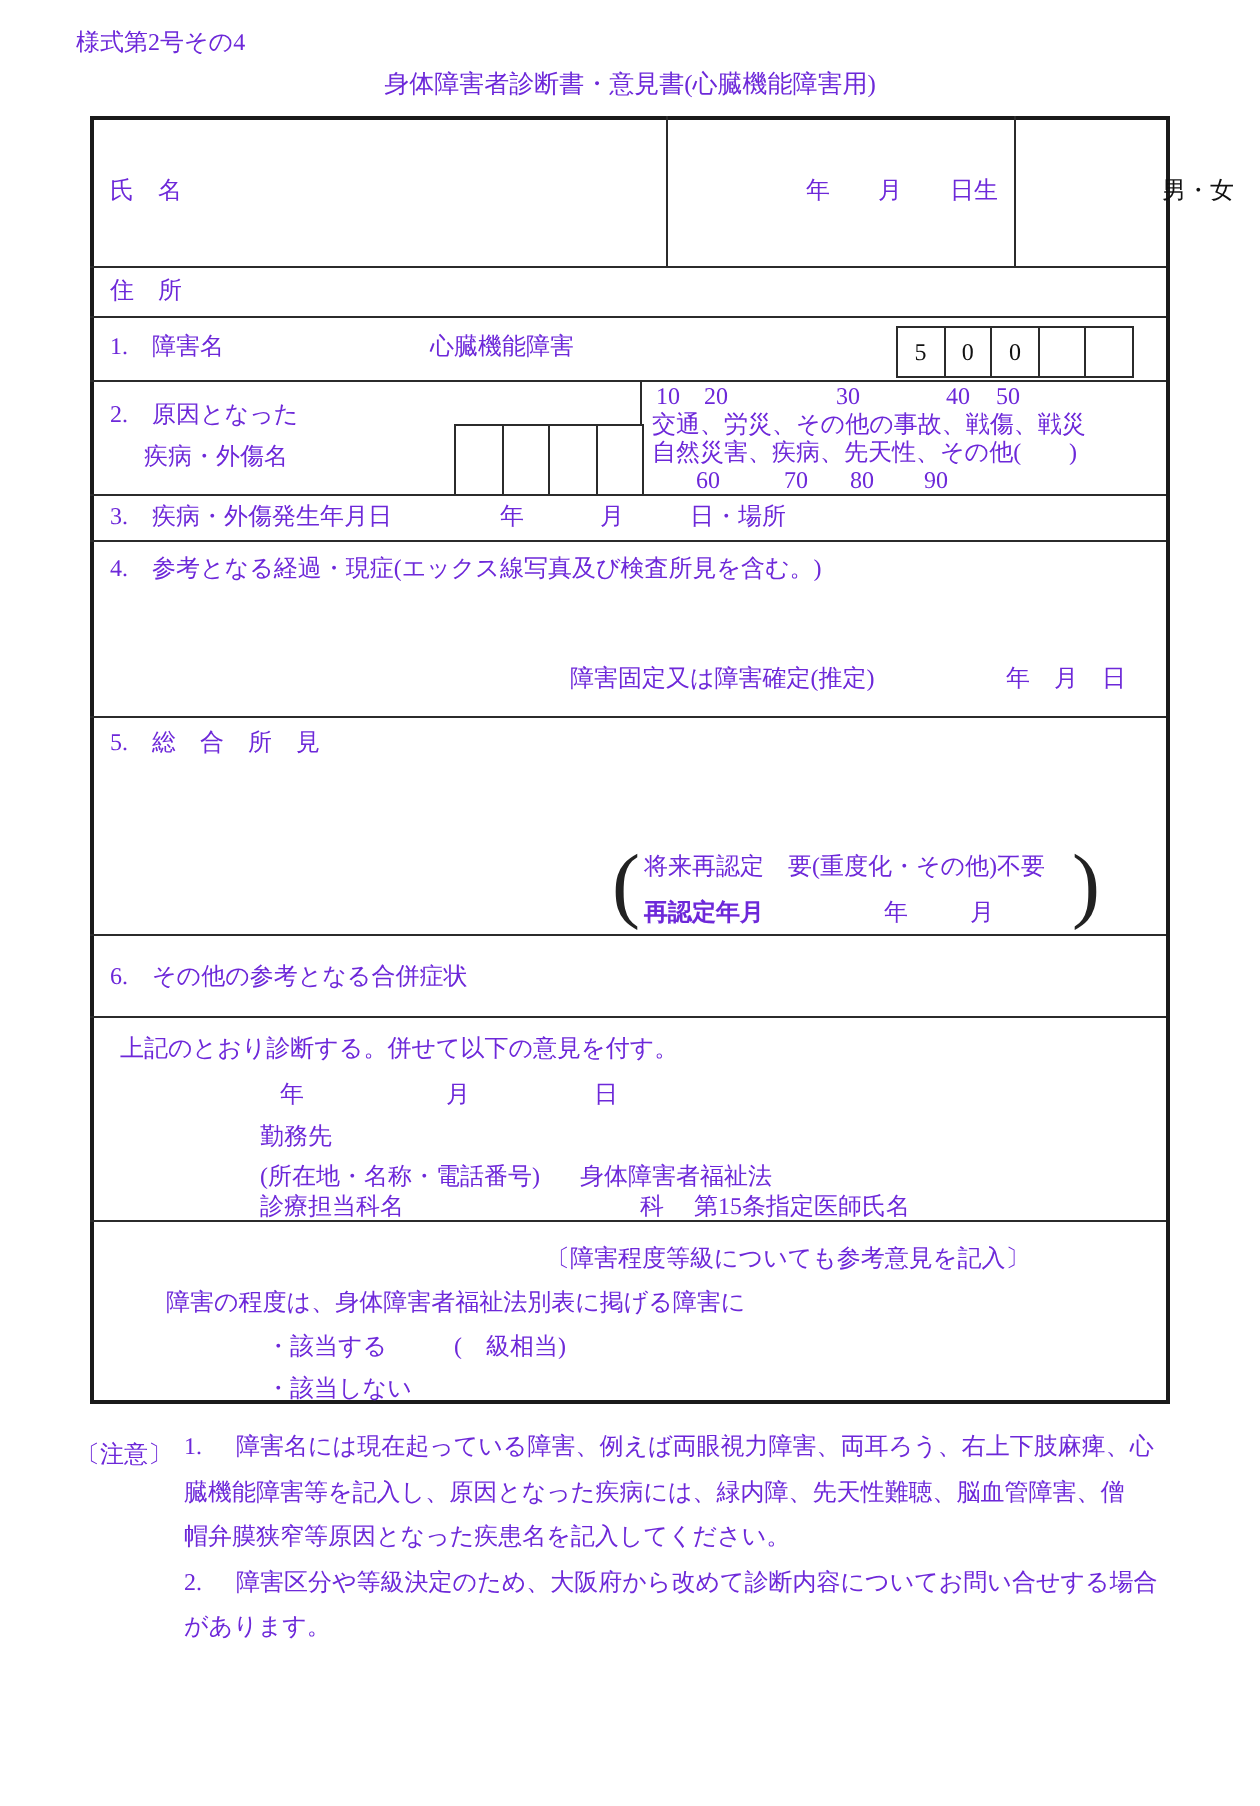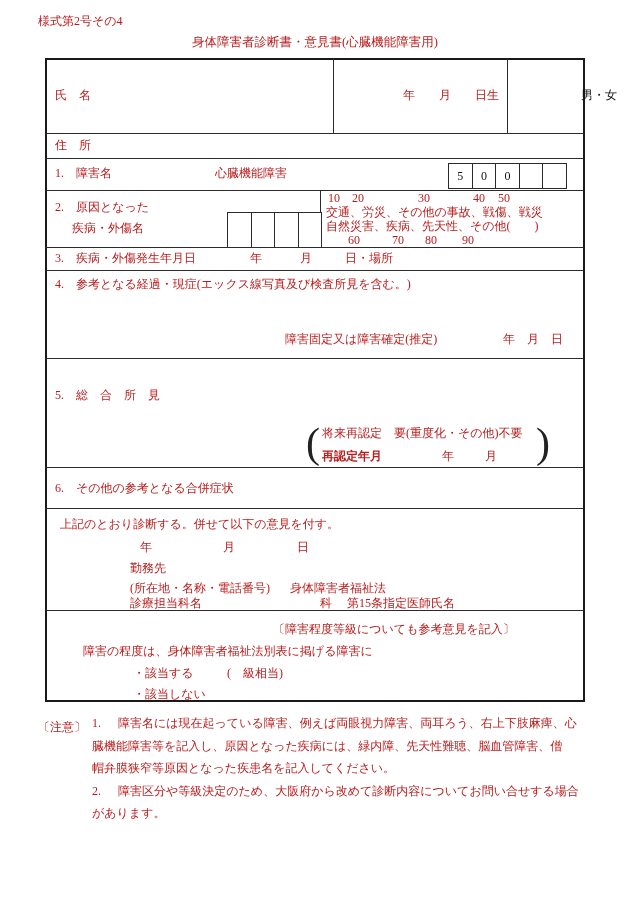--- a/index.html
+++ b/index.html
@@ -1,21 +1,21 @@
 <!DOCTYPE html>
 <html><head>
 <meta charset="utf-8">
 <style>
   html,body { margin:0; padding:0; background:#e8e8e8; }
   .page {
     position:relative; width:630px; height:903px; margin:0 auto;
     background:#ffffff; overflow:hidden;
     font-family:"Liberation Serif","DejaVu Serif",serif; color:#111;
   }
-  .t { position:absolute; font-size:12px; line-height:15px; white-space:pre; color:#b91c1c; }
+  .t { position:absolute; font-size:12px; line-height:15px; white-space:pre; color:#6d28d9; }
   .title { font-size:12.5px; left:0; right:0; text-align:center; }
   .outer { position:absolute; left:45px; top:58px; width:536px; height:640px; border:2px solid #1a1a1a; }
   .hline { position:absolute; left:45px; width:538px; height:0; border-top:1px solid #2b2b2b; }
   .vline { position:absolute; width:0; border-left:1px solid #2b2b2b; }
   .cellbox { position:absolute; display:flex; border:1px solid #2b2b2b; background:#fff; }
   .cellbox .cell { flex:1; border-left:1px solid #2b2b2b; display:flex; align-items:center; justify-content:center; font-size:12px; }
   .cellbox .cell:first-child { border-left:none; }
   .paren { position:absolute; font-size:42px; line-height:40px; font-weight:400; color:#222; }
   .center-cell { position:absolute; text-align:center; font-size:12px; line-height:15px; }
 </style>
@@ -79,21 +79,21 @@
 
   <span class="t" style="left:55px; top:251px;">3.　疾病・外傷発生年月日</span>
   <span class="t" style="left:250px; top:251px;">年</span>
   <span class="t" style="left:300px; top:251px;">月</span>
   <span class="t" style="left:345px; top:251px;text-align:center;">日・場所</span>
 
   <span class="t" style="left:55px; top:277px;">4.　参考となる経過・現症(エックス線写真及び検査所見を含む。)</span>
   <span class="t" style="left:285px; top:332px;">障害固定又は障害確定(推定)</span>
   <span class="t" style="left:503px; top:332px;">年　月　日</span>
 
-  <span class="t" style="left:55px; top:364px;margin-top:24px;">5.　総　合　所　見</span>
+  <span class="t" style="left:55px; top:364px;">5.　総　合　所　見</span>
   <span class="paren" style="left:306px; top:423px;">(</span>
   <span class="paren" style="left:536px; top:423px;">)</span>
   <span class="t" style="left:322px; top:426px;">将来再認定　要(重度化・その他)不要</span>
   <span class="t" style="left:322px; top:449px;font-weight:bold;">再認定年月</span>
   <span class="t" style="left:442px; top:449px;">年</span>
   <span class="t" style="left:485px; top:449px;">月</span>
 
   <span class="t" style="left:55px; top:481px;">6.　その他の参考となる合併症状</span>
 
   <span class="t" style="left:60px; top:517px;">上記のとおり診断する。併せて以下の意見を付す。</span>

